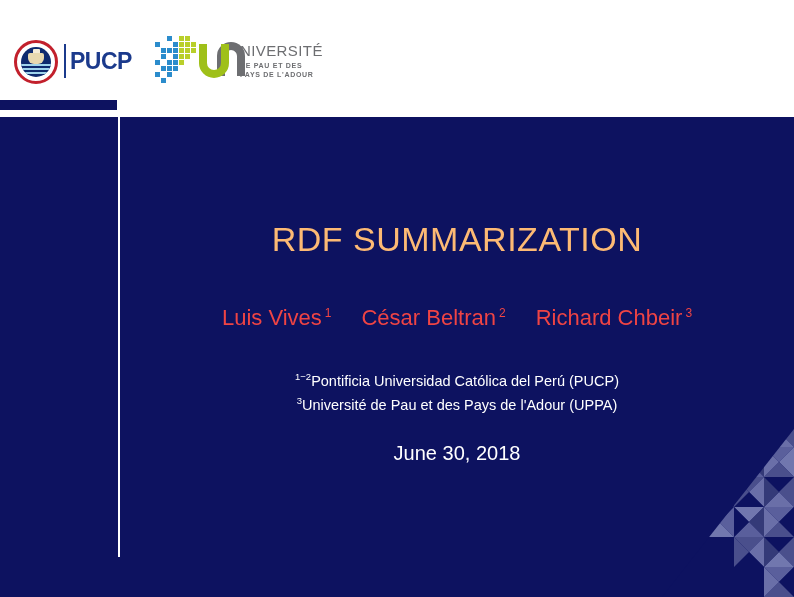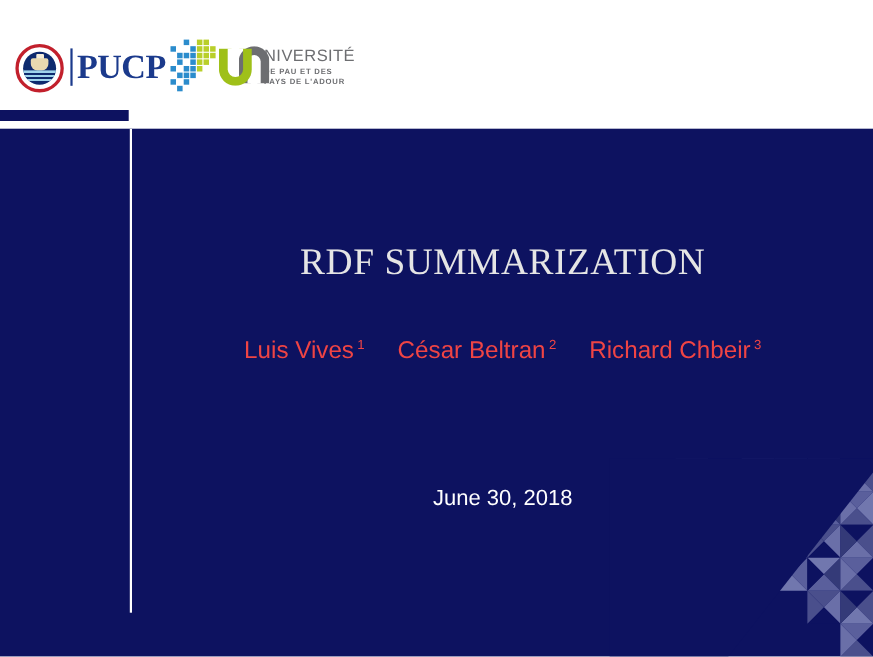--- a/index.html
+++ b/index.html
@@ -75,23 +75,23 @@
   }
   .pucp-divider {
     position: absolute;
     left: 50px; top: 6px;
     width: 2px; height: 34px;
     background: #1b3a8c;
   }
   .pucp-word {
     position: absolute;
     left: 56px; top: 7px;
-    font-family: Liberation Serif, serif;
+    font-family: Liberation Sans, sans-serif;
     font-weight: bold;
-    font-size: 31px;
+    font-size: 23px;
     letter-spacing: -0.5px;
     color: #1b3a8c;
     line-height: 32px;
   }
 
   
   #uppa-logo {
     position: absolute;
     left: 155px; top: 36px;
     width: 140px; height: 52px;
@@ -171,23 +171,23 @@
     color: #ffffff;
     text-align: center;
   }
   #page-title {
     position: absolute;
     left: 0; top: 103px;
     width: 674px;
     font-size: 34px;
     font-weight: normal;
     letter-spacing: 0.5px;
-    color: #e5e5e5;
+    color: #fdba74;
     margin: 0;
-    font-family: Liberation Serif, serif;
+    font-family: Liberation Sans, sans-serif;
   }
   #authors-row {
     position: absolute;
     left: 0; top: 188px;
     width: 674px;
     font-size: 22px;
     color: #ef4444;
     white-space: nowrap;
   }
   .author {
@@ -292,20 +292,24 @@
   <div id="body-panel">
 
     <div id="vertical-rule"></div>
 
     <div id="title-block">
 
       <h1 id="page-title">RDF SUMMARIZATION</h1>
 
       <div id="authors-row"><span class="author">Luis Vives<sup>1</sup></span><span class="author">César Beltran<sup>2</sup></span><span class="author">Richard Chbeir<sup>3</sup></span></div>
 
+      <div id="affiliations">
+          <div class="affil"><sup>1−2</sup>Pontificia Universidad Católica del Perú (PUCP)</div>
+          <div class="affil"><sup>3</sup>Université de Pau et des Pays de l'Adour (UPPA)</div>
+        </div>
 
       <div id="date-line">June 30, 2018</div>
     </div>
 
     <svg id="deco-pattern" viewBox="0 0 240 180" preserveAspectRatio="none" xmlns="http://www.w3.org/2000/svg">
         <polygon points="60,0 90,0 75,15" fill="#4a4f8c"></polygon>
         <polygon points="90,0 90,30 75,15" fill="#6a6fa8"></polygon>
         <polygon points="90,30 60,30 75,15" fill="#0d1260"></polygon>
         <polygon points="60,30 60,0 75,15" fill="#5a5f9c"></polygon>
         <polygon points="90,0 120,0 105,15" fill="#0d1260"></polygon>

